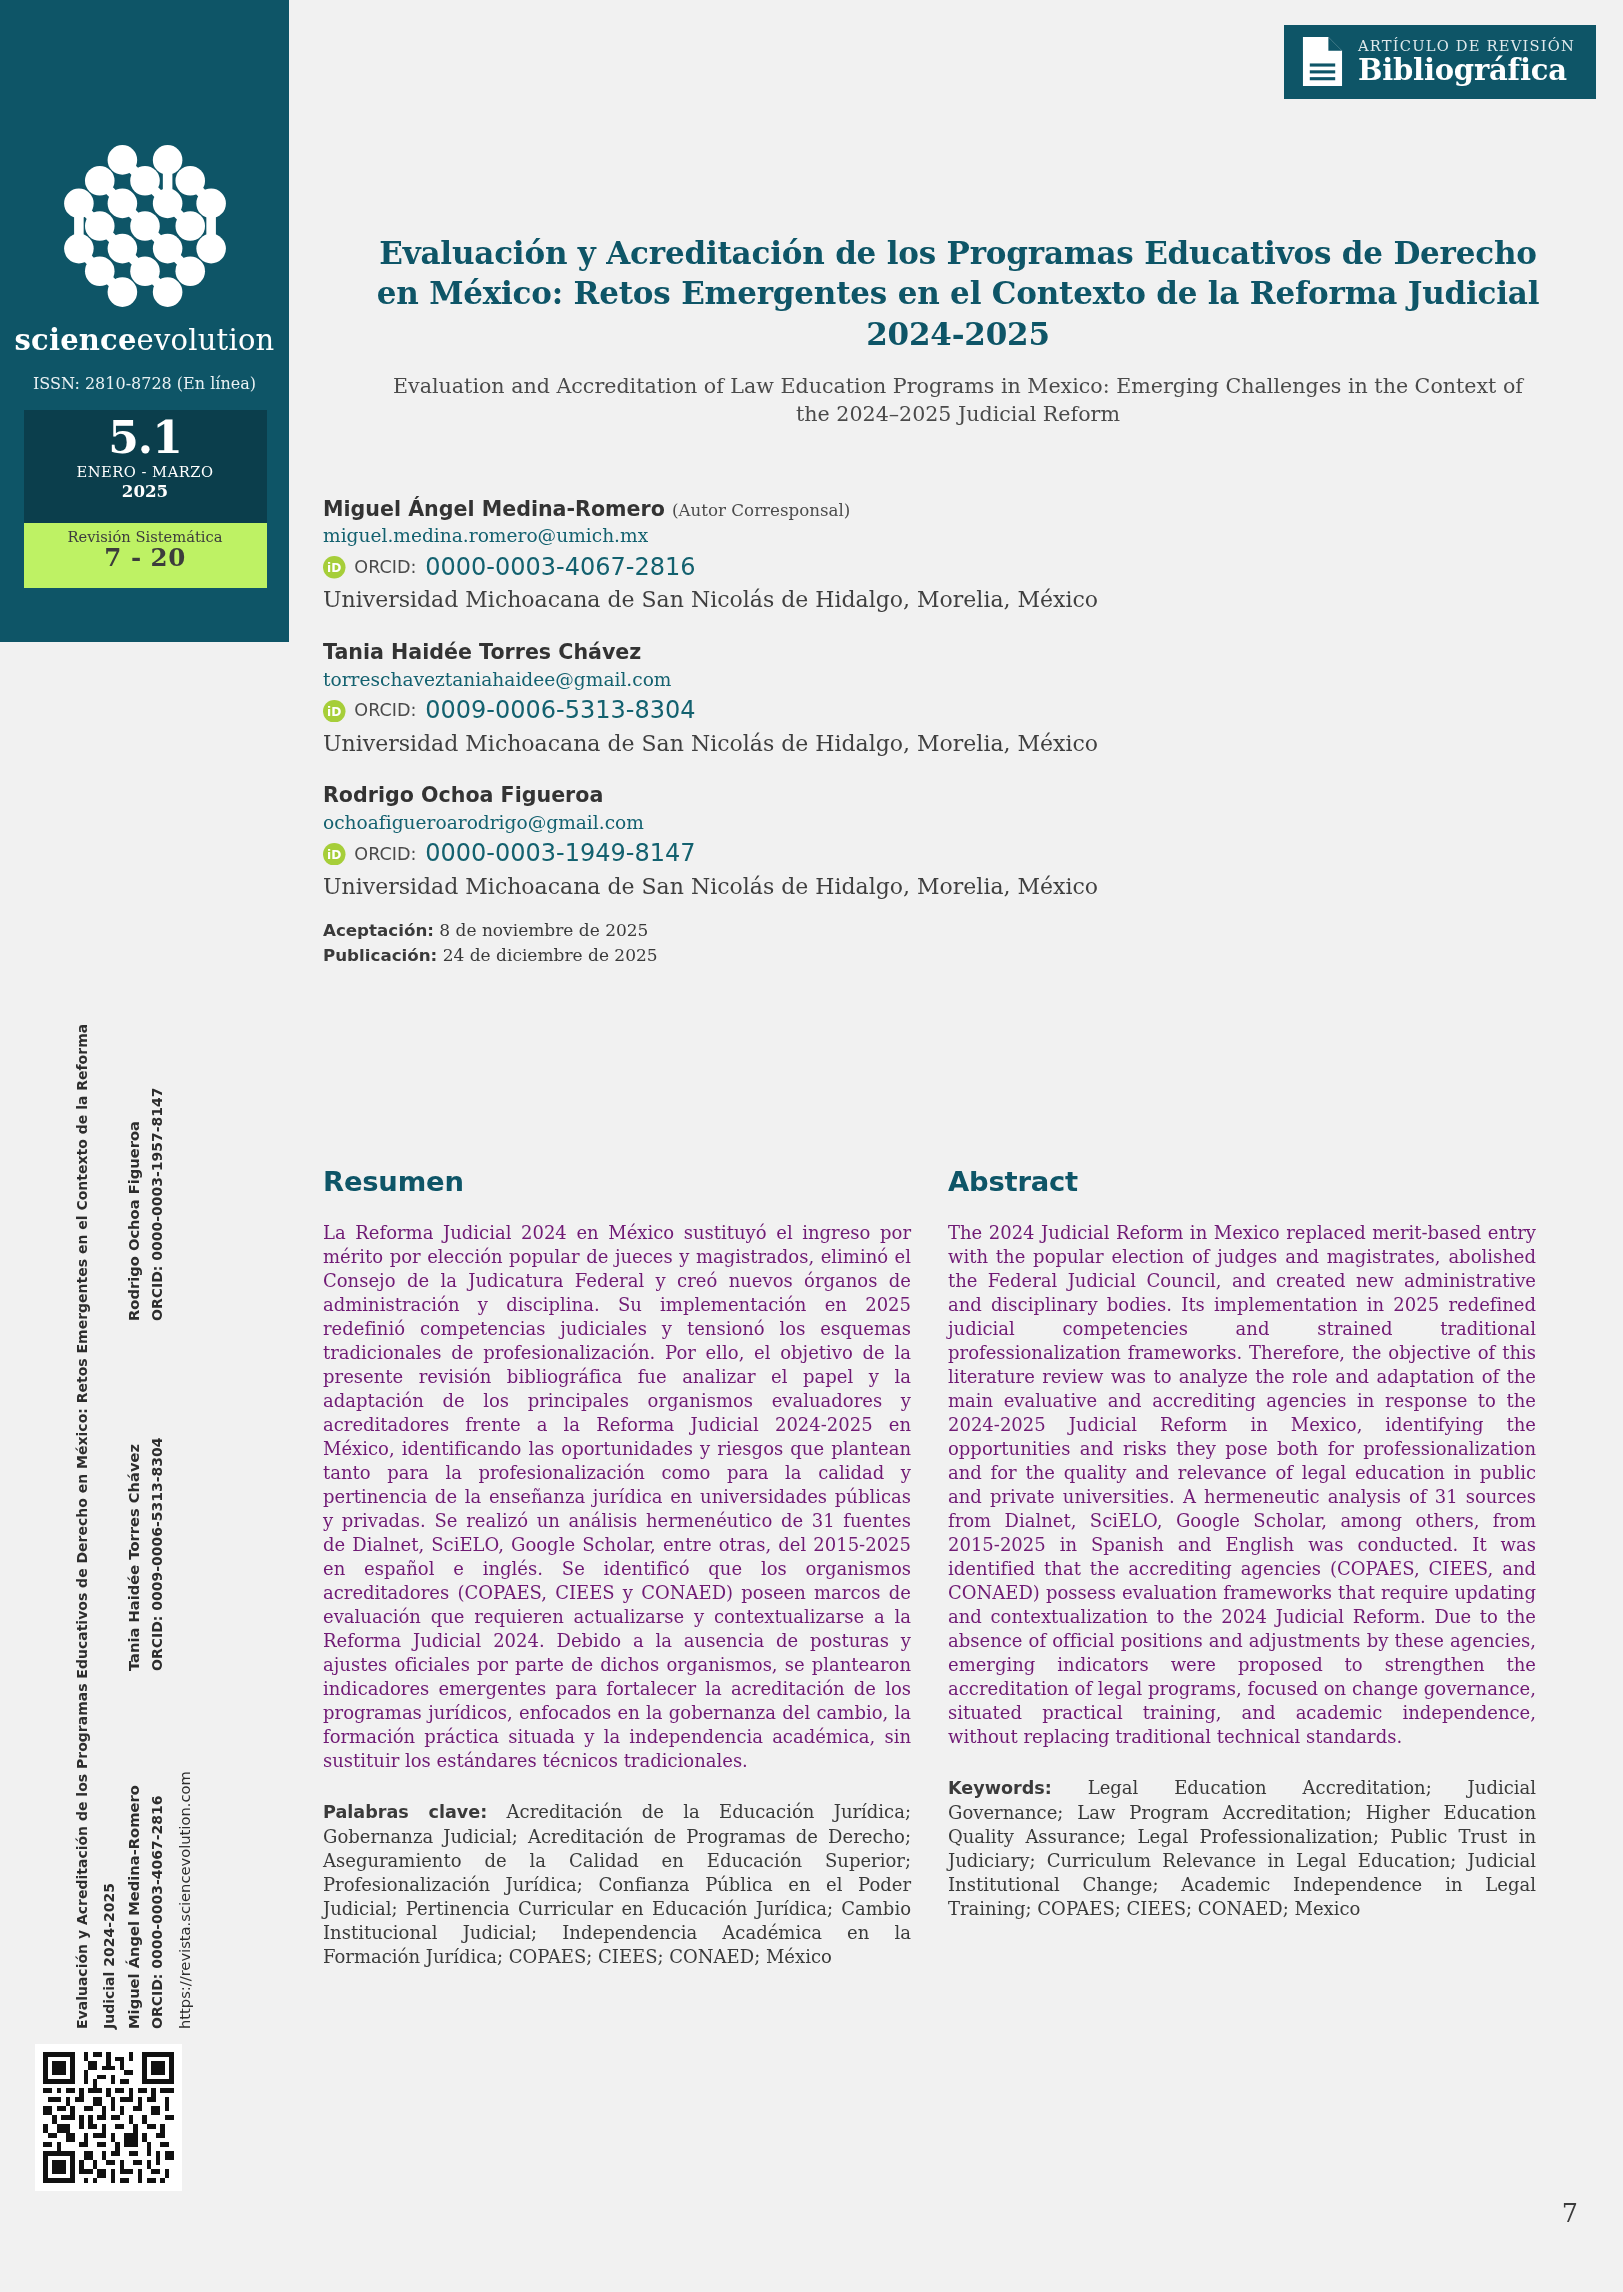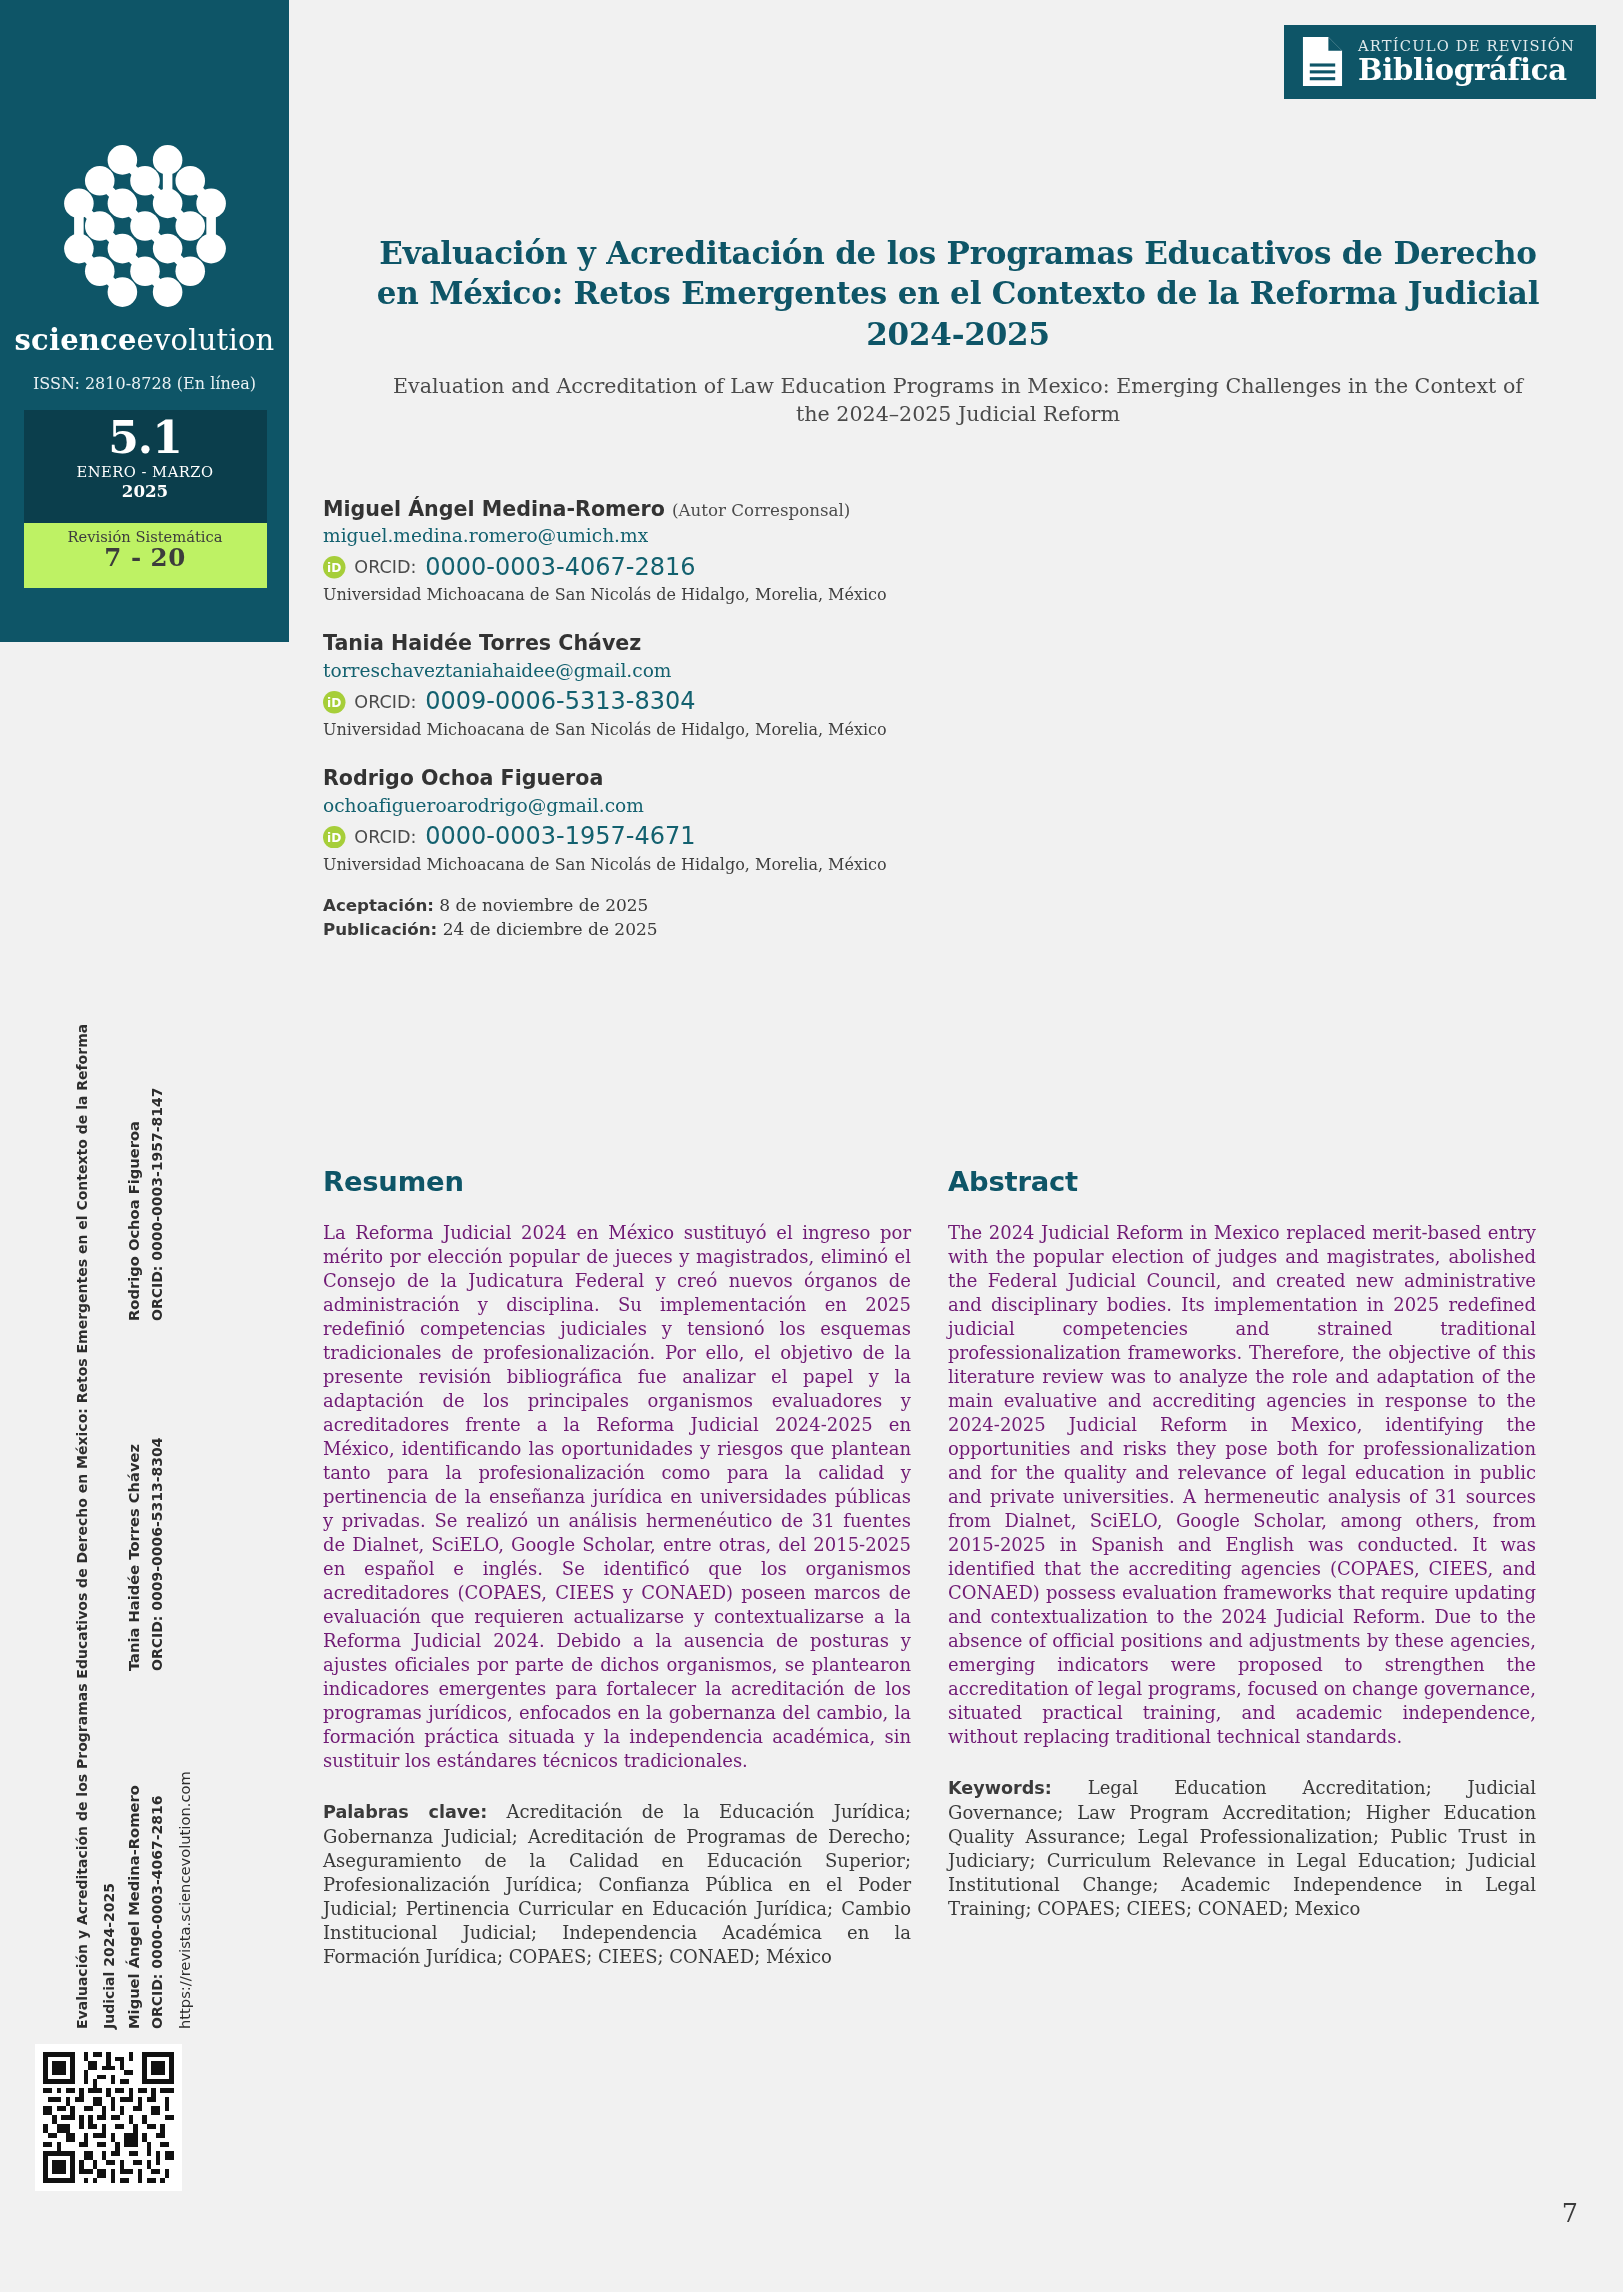--- a/index.html
+++ b/index.html
@@ -94,21 +94,21 @@
   .a-name { font-size:20.6px; font-weight:700; color:#333333;
     font-family:"DejaVu Sans", sans-serif; line-height:1.34; }
   .a-name .corr { font-weight:400; font-size:16.7px; color:#4b4b4b;
     font-family:"DejaVu Serif", serif; }
   .a-mail { font-size:18.6px; color:#13616f; line-height:1.42;
     font-family:"DejaVu Serif", serif; }
   .a-orcid-row { display:flex; align-items:center; gap:8.8px; line-height:1.4; margin-top:1px; }
   .orcid-ic { width:22.5px; height:22.5px; flex:0 0 auto; }
   .a-orcid-lbl { font-size:17.6px; color:#4a4a4a; font-family:"DejaVu Sans", sans-serif; }
   .a-orcid-num { font-size:24px; color:#13616f; font-family:"DejaVu Sans", sans-serif; }
-  .a-aff { font-size:16px; color:#3f3f3f; line-height:1.42;
+  .a-aff { font-size:22px; color:#3f3f3f; line-height:1.42;
     font-family:"DejaVu Serif", serif; }
 
   .dates { margin-top:16px; font-size:17px; line-height:1.45; color:#3a3a3a; }
   .dates b { font-family:"DejaVu Sans", sans-serif; font-weight:700; font-size:16.7px; }
 
   
   .abs-cols {
     position:absolute; left:323px; top:1166px; width:1270px;
     display:flex; gap:37px;
   }
@@ -384,21 +384,21 @@
 
     <div class="author">
       <div class="a-name"><span>Rodrigo Ochoa Figueroa</span></div>
       <div class="a-mail">ochoafigueroarodrigo@gmail.com</div>
       <div class="a-orcid-row">
         <svg class="orcid-ic" viewBox="0 0 24 24">
           <circle cx="12" cy="12" r="12" fill="#a6ce39"></circle>
           <text x="12" y="17" text-anchor="middle" font-family="DejaVu Sans, sans-serif" font-size="13" font-weight="bold" fill="#ffffff">iD</text>
         </svg>
         <span class="a-orcid-lbl">ORCID:</span>
-        <span class="a-orcid-num">0000-0003-1957-4671</span>
+        <span class="a-orcid-num">0000-0003-1949-8147</span>
       </div>
       <div class="a-aff">Universidad Michoacana de San Nicolás de Hidalgo, Morelia, México</div>
     </div>
 
   </div>
 
   <div class="dates">
     <div><b>Aceptación:</b><span> 8 de noviembre de 2025</span></div>
     <div><b>Publicación:</b><span> 24 de diciembre de 2025</span></div>
   </div>

